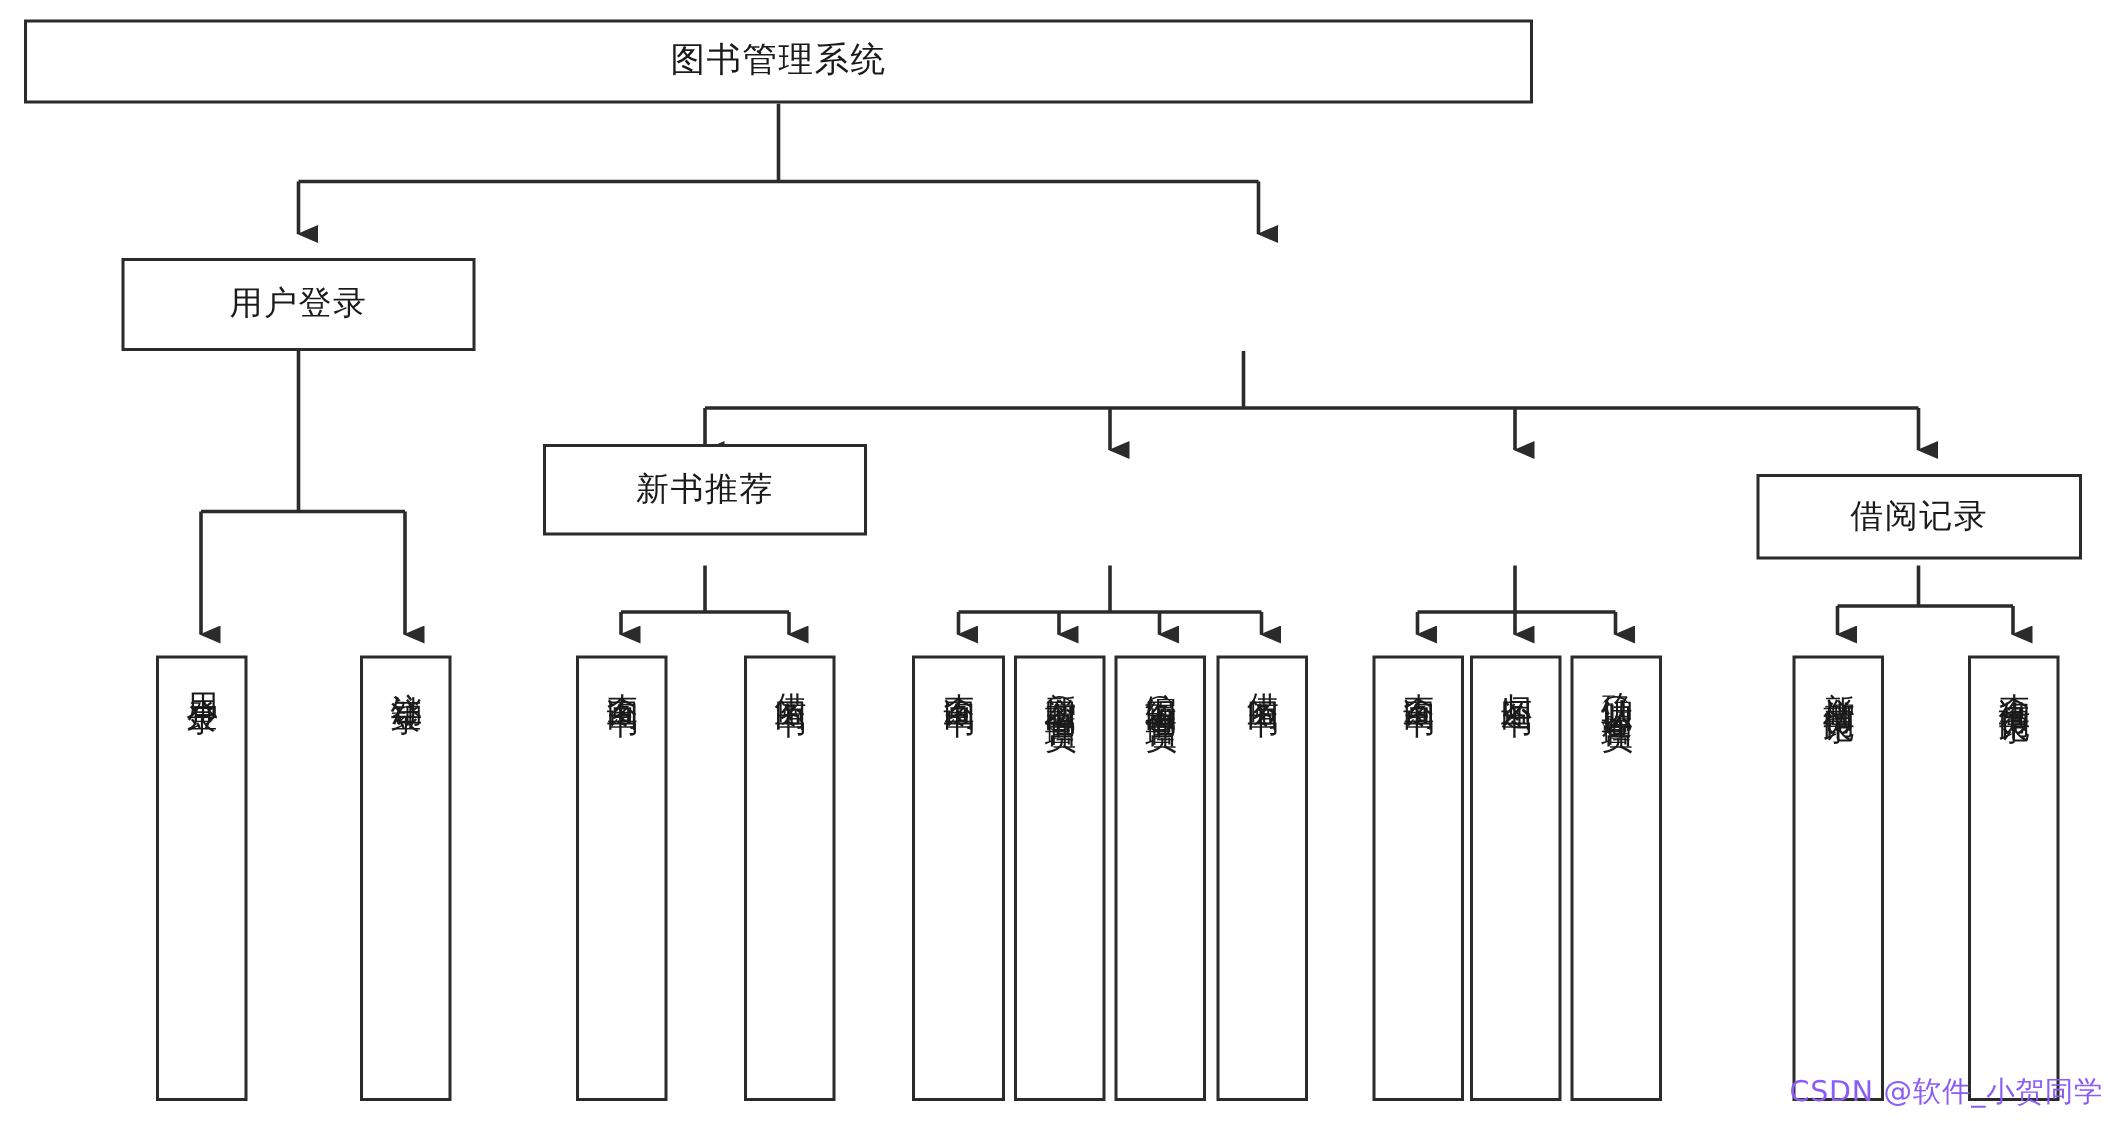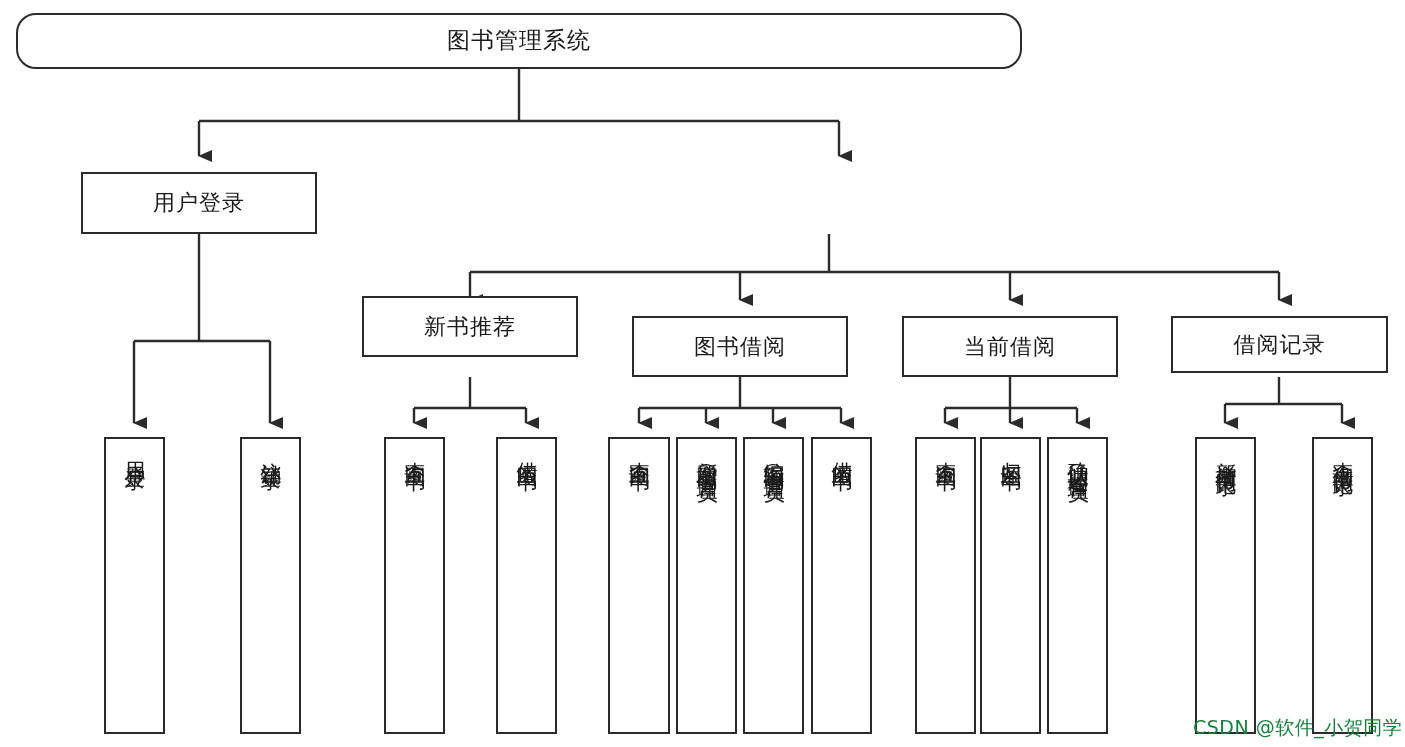--- a/index.html
+++ b/index.html
@@ -60,21 +60,21 @@
     writing-mode: vertical-rl;
     text-orientation: upright;
     font-size: 21px;
     letter-spacing: 3px;
     line-height: 1;
     white-space: nowrap;
   }
   .watermark {
     position: absolute;
     font-size: 19px;
-    color: #15803d;
+    color: #8b5cf6;
     white-space: nowrap;
     letter-spacing: 0.5px;
     font-family: "DejaVu Sans", "Liberation Sans", sans-serif;
   }
 </style>
 </head>
 <body>
 
 <div id="diagram">
 
@@ -136,37 +136,31 @@
     </g>
 
     <g stroke="#2b2b2b" stroke-width="2.4" fill="none">
       <path d="M1279,377 L1279,404"></path>
       <path d="M1225,404 L1342,404"></path>
       <path d="M1225,404 L1225,423" marker-end="url(#arrow)"></path>
       <path d="M1342,404 L1342,423" marker-end="url(#arrow)"></path>
     </g>
   </svg>
 
-  <div class="node h root" style="left:16px; top:13px; width:1006px; height:56px;border-radius:20px;">
+  <div class="node h root" style="left:16px; top:13px; width:1006px; height:56px;">
     <span class="label">图书管理系统</span>
   </div>
 
   <div class="node h" style="left:81px; top:172px; width:236px; height:62px;">
     <span class="label">用户登录</span>
   </div>
 
   <div class="node h" style="left:362px; top:296px; width:216px; height:61px;">
     <span class="label">新书推荐</span>
   </div>
-  <div class="node h" style="left:632px; top:316px; width:216px; height:61px;">
-    <span class="label">图书借阅</span>
-  </div>
-  <div class="node h" style="left:902px; top:316px; width:216px; height:61px;">
-    <span class="label">当前借阅</span>
-  </div>
   <div class="node h" style="left:1171px; top:316px; width:217px; height:57px;">
     <span class="label">借阅记录</span>
   </div>
 
   <div class="node v" style="left:104px; top:437px; width:61px; height:297px;">
     <span class="label">用户登录</span>
   </div>
   <div class="node v" style="left:240px; top:437px; width:61px; height:297px;">
     <span class="label">注销登录</span>
   </div>

